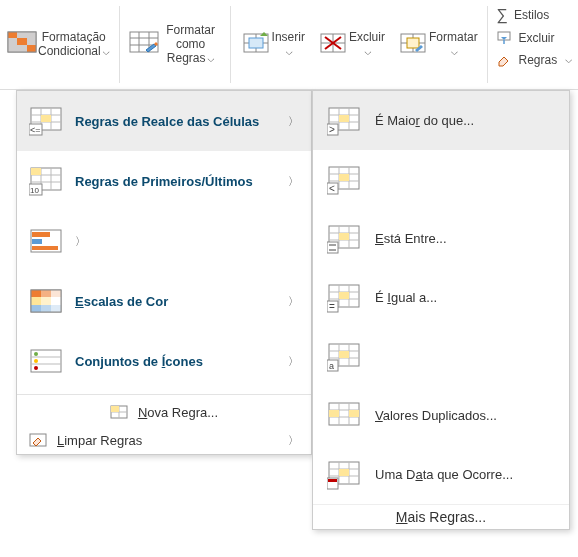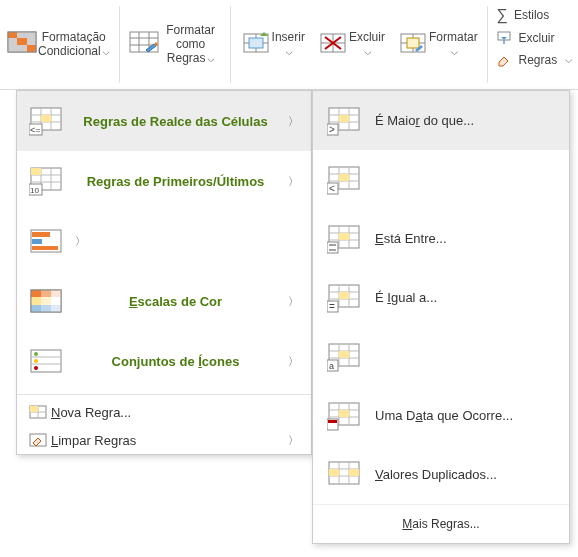--- a/index.html
+++ b/index.html
@@ -11,33 +11,33 @@
 .ribbon-btn-label { font-size: 12px; line-height: 14px; color: #444; text-align: center; }
 .ribbon-sep { width: 1px; background: #e0e0e0; margin: 6px 3px; }
 .ribbon-small { display: flex; flex-direction: column; gap: 2px; padding: 4px 6px; }
 .ribbon-small-item { display: flex; align-items: center; gap: 6px; font-size: 12px; color: #444; padding: 2px 0; }
 .chev { font-size: 9px; color: #666; margin-left: 2px; }
 
 .dropdown { position: absolute; top: 90px; left: 16px; width: 296px; background: #fff; border: 1px solid #ccc; box-shadow: 2px 2px 6px rgba(0,0,0,0.18); }
 .dropdown-item { display: flex; align-items: center; height: 60px; padding: 0 12px; gap: 12px; position: relative; }
 .dropdown-item.hover { background: #ededed; }
 .dropdown-item .dd-icon { width: 34px; height: 34px; flex-shrink: 0; }
-.dropdown-item .dd-label { flex: 1; font-size: 13px; font-weight: 600; color: #4d7c0f; text-align: center; }
+.dropdown-item .dd-label { flex: 1; font-size: 13px; font-weight: 600; color: #0c4a6e; }
 .dropdown-item .dd-arrow { font-size: 11px; color: #555; }
 .dropdown-sep { height: 1px; background: #e3e3e3; margin: 3px 0; }
-.dropdown-simple { display: flex; align-items: center; height: 28px; padding: 0 12px; gap: 4px; font-size: 13px; color: #333; }
+.dropdown-simple { display: flex; align-items: center; height: 28px; padding: 0 12px; gap: 10px; font-size: 13px; color: #333; justify-content: center; }
 .dropdown-simple .sm-icon { width: 18px; height: 18px; flex-shrink: 0; }
 .dropdown-simple .dd-arrow { margin-left: auto; font-size: 11px; color: #555; }
 
 .submenu { position: absolute; top: 90px; left: 312px; width: 258px; background: #fff; border: 1px solid #ccc; box-shadow: 2px 2px 6px rgba(0,0,0,0.18); }
 .sub-item { display: flex; align-items: center; height: 59px; padding: 0 14px; gap: 14px; }
 .sub-item.hover { background: #ededed; }
 .sub-item .sub-icon { width: 34px; height: 34px; flex-shrink: 0; }
 .sub-item .sub-label { font-size: 13px; color: #333; }
-.sub-footer { text-align: center; padding: 12px 0; font-size: 12px; color: #333; border-top: 1px solid #eee; }
+.sub-footer { text-align: center; padding: 4px 0; font-size: 14px; color: #333; border-top: 1px solid #eee; }
 
 u { text-decoration: underline; }
 svg { display: block; }
 </style>
 </head>
 <body>
 
 <div class="ribbon">
   <div class="ribbon-btn">
     <span class="icon-lg">
@@ -329,37 +329,37 @@
     </span>
   </div>
   <div class="sub-item">
     <span class="sub-icon">
       <svg width="34" height="34" viewBox="0 0 34 34">
           <rect x="2" y="4" width="30" height="22" fill="#fff" stroke="#888"></rect>
           <line x1="2" y1="11" x2="32" y2="11" stroke="#bbb"></line>
           <line x1="2" y1="18" x2="32" y2="18" stroke="#bbb"></line>
           <line x1="12" y1="4" x2="12" y2="26" stroke="#bbb"></line>
           <line x1="22" y1="4" x2="22" y2="26" stroke="#bbb"></line>
-          <rect x="12" y="11" width="10" height="7" fill="#ffe699"></rect>
-          <rect x="0" y="20" width="11" height="11" fill="#fff" stroke="#888"></rect>
-          <rect x="1" y="21" width="9" height="3" fill="#c00000"></rect>
-        </svg>
-    </span>
-    <span class="sub-label">Uma D<u>a</u>ta que Ocorre...</span>
-  </div>
-  <div class="sub-item">
-    <span class="sub-icon">
-      <svg width="34" height="34" viewBox="0 0 34 34">
-          <rect x="2" y="4" width="30" height="22" fill="#fff" stroke="#888"></rect>
-          <line x1="2" y1="11" x2="32" y2="11" stroke="#bbb"></line>
-          <line x1="2" y1="18" x2="32" y2="18" stroke="#bbb"></line>
-          <line x1="12" y1="4" x2="12" y2="26" stroke="#bbb"></line>
-          <line x1="22" y1="4" x2="22" y2="26" stroke="#bbb"></line>
           <rect x="2" y="11" width="10" height="7" fill="#ffe699"></rect>
           <rect x="22" y="11" width="10" height="7" fill="#ffe699"></rect>
         </svg>
     </span>
     <span class="sub-label"><u>V</u>alores Duplicados...</span>
   </div>
+  <div class="sub-item">
+    <span class="sub-icon">
+      <svg width="34" height="34" viewBox="0 0 34 34">
+          <rect x="2" y="4" width="30" height="22" fill="#fff" stroke="#888"></rect>
+          <line x1="2" y1="11" x2="32" y2="11" stroke="#bbb"></line>
+          <line x1="2" y1="18" x2="32" y2="18" stroke="#bbb"></line>
+          <line x1="12" y1="4" x2="12" y2="26" stroke="#bbb"></line>
+          <line x1="22" y1="4" x2="22" y2="26" stroke="#bbb"></line>
+          <rect x="12" y="11" width="10" height="7" fill="#ffe699"></rect>
+          <rect x="0" y="20" width="11" height="11" fill="#fff" stroke="#888"></rect>
+          <rect x="1" y="21" width="9" height="3" fill="#c00000"></rect>
+        </svg>
+    </span>
+    <span class="sub-label">Uma D<u>a</u>ta que Ocorre...</span>
+  </div>
   <div class="sub-footer">
     <span><u>M</u>ais Regras...</span>
   </div>
 </div>
 
 </body></html>

